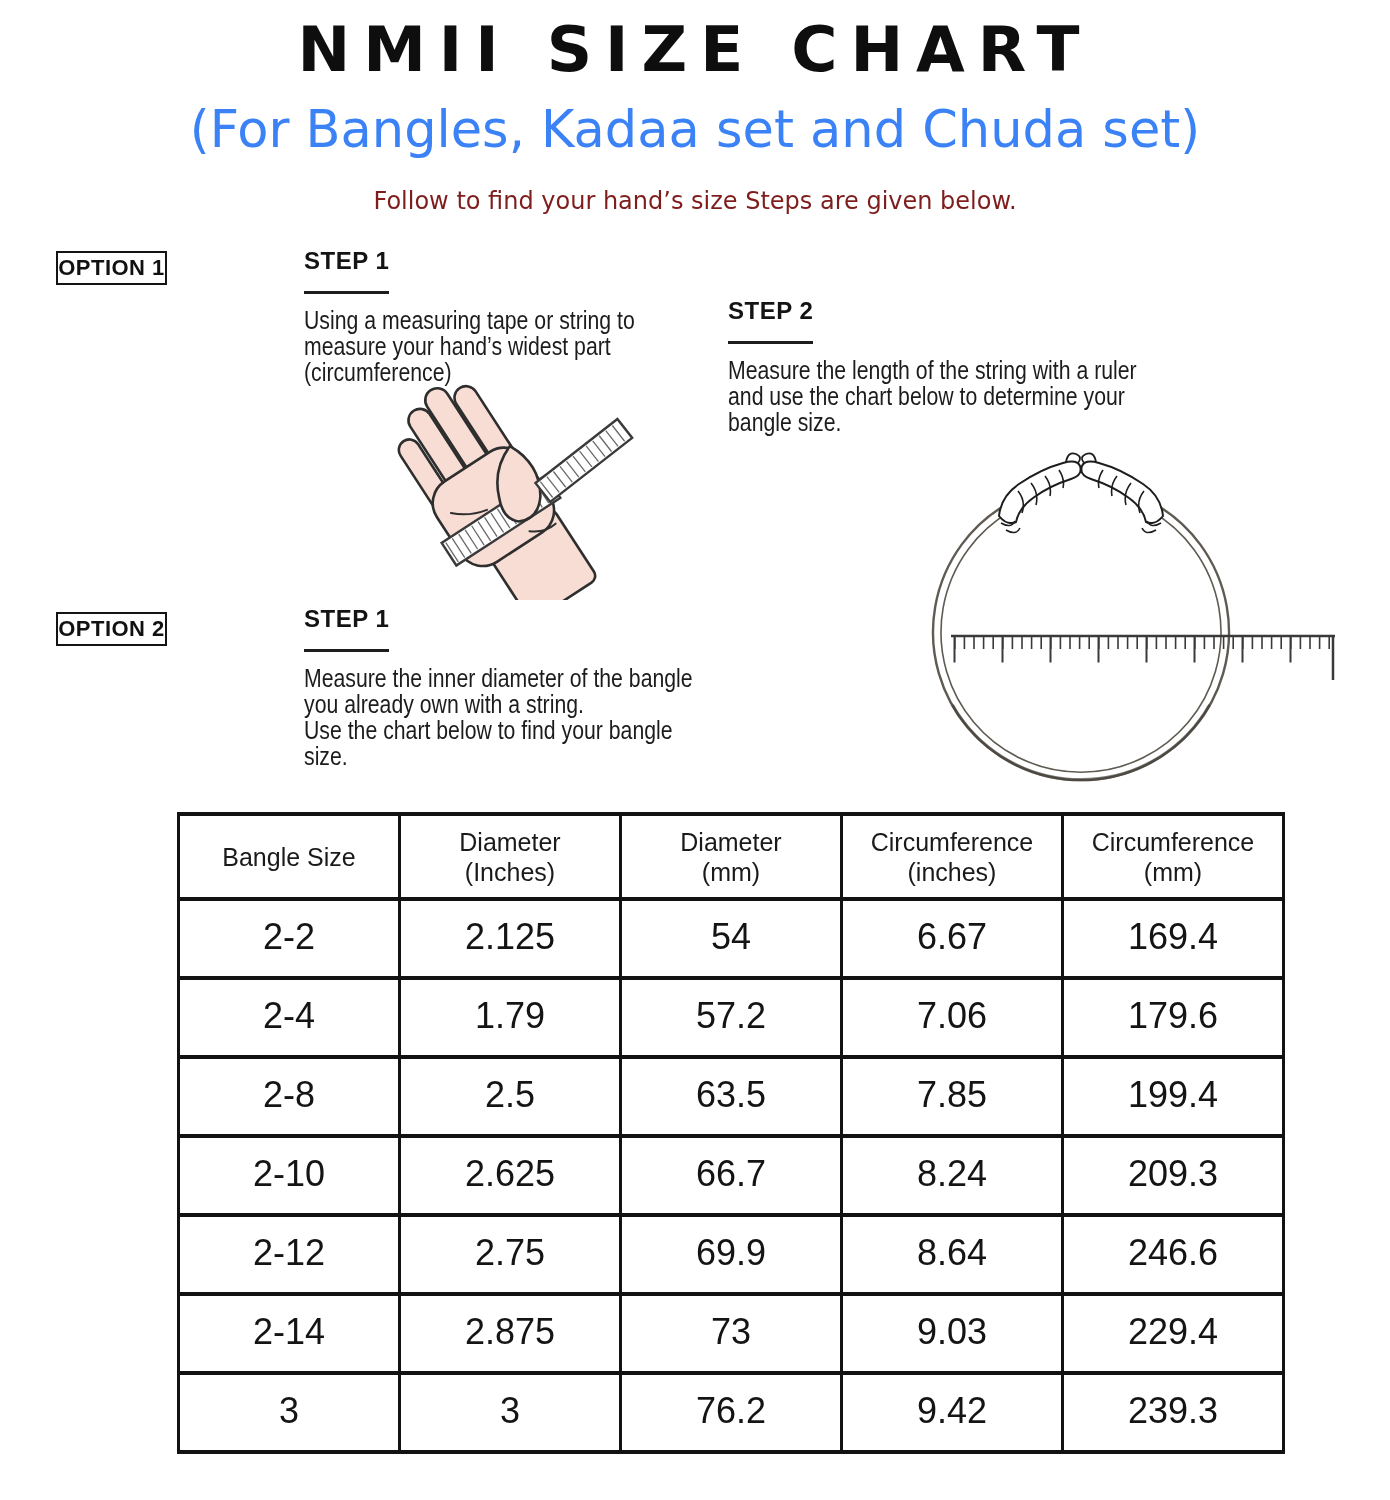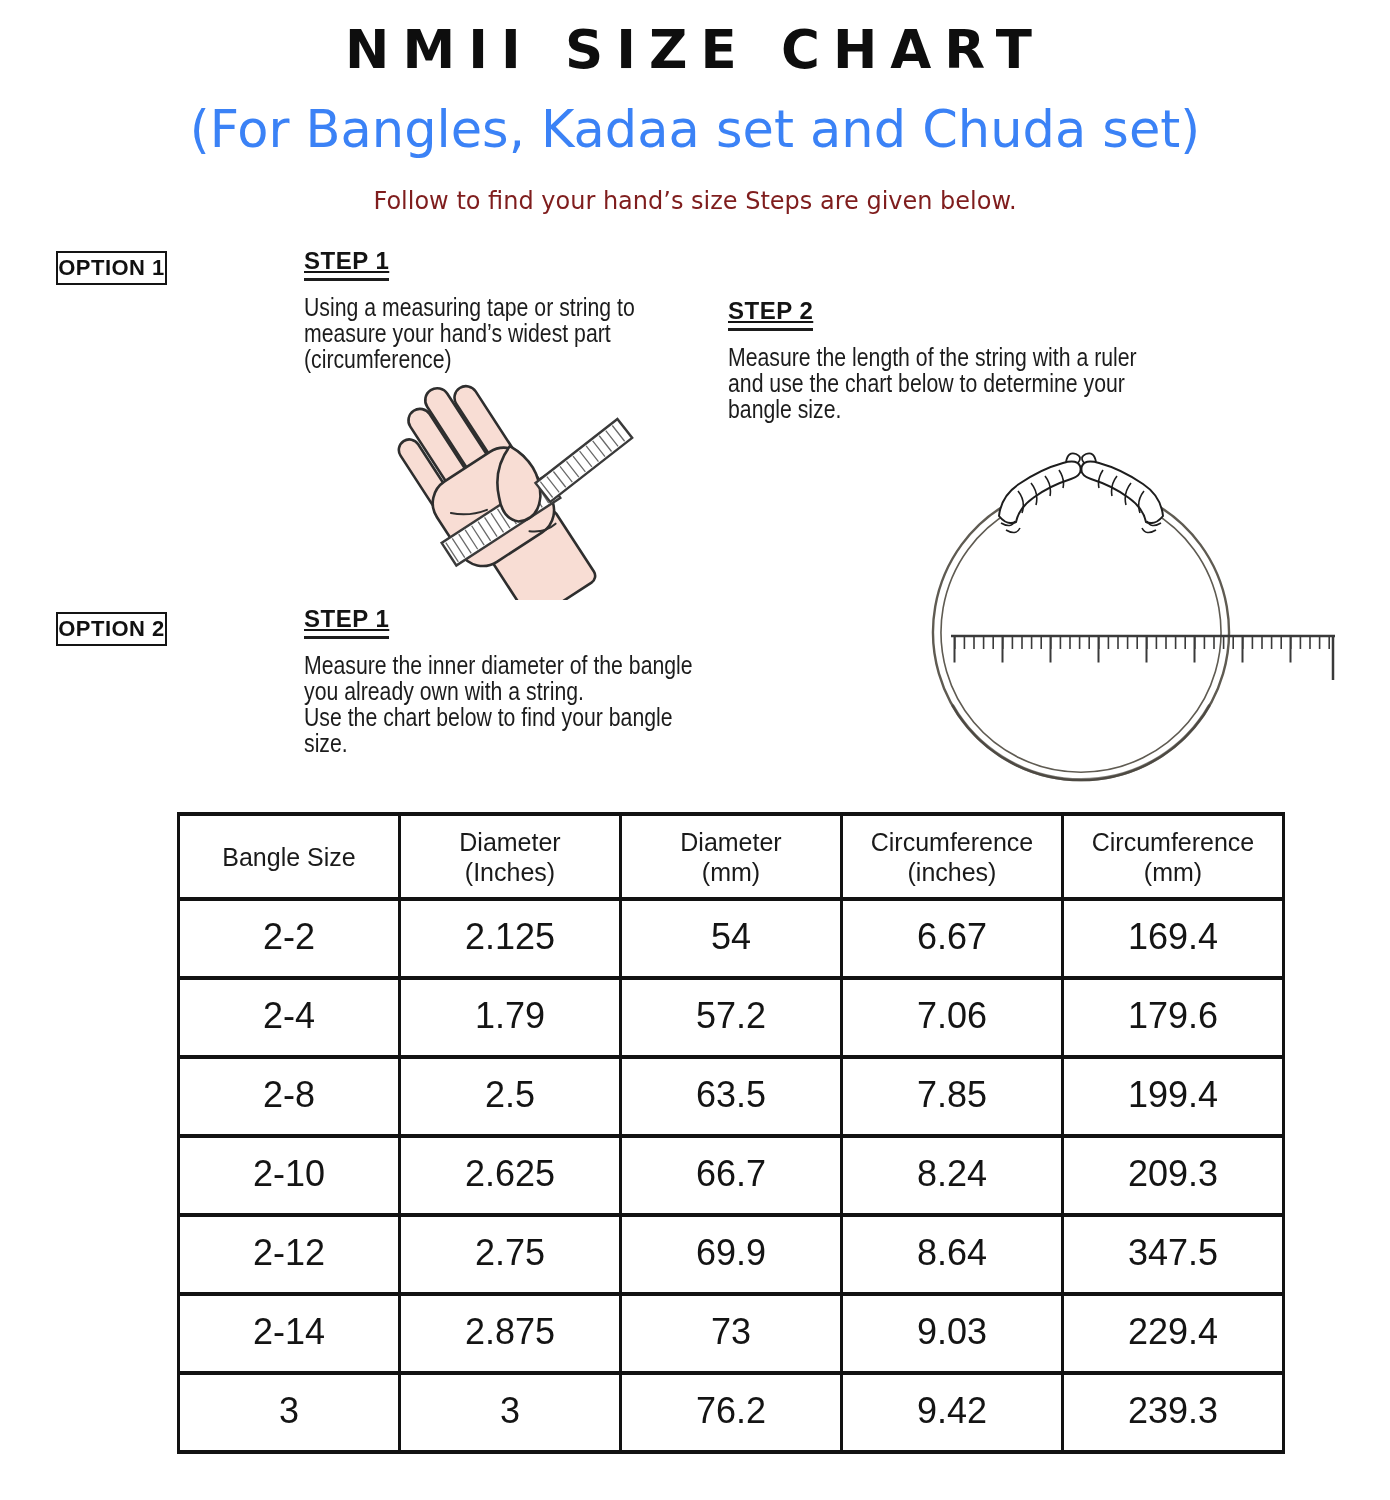--- a/index.html
+++ b/index.html
@@ -2,21 +2,21 @@
 <html><head>
 <meta charset="utf-8">
 <style>
   html,body { margin:0; padding:0; background:#ffffff; }
   .page {
     position:relative; width:1390px; height:1500px; background:#ffffff;
     font-family:"Liberation Sans", sans-serif; color:#161616; overflow:hidden;
   }
   .title {
     position:absolute; top:0; left:0; width:100%; margin:0; text-align:center;
-    font-family:"DejaVu Sans", sans-serif; font-weight:700; font-size:53px;
+    font-family:"DejaVu Sans", sans-serif; font-weight:700; font-size:63px;
     line-height:100px; letter-spacing:13px; color:#0e0e0e; white-space:nowrap;
   }
   .subtitle {
     position:absolute; top:98px; left:0; width:100%; text-align:center;
     font-family:"DejaVu Sans", sans-serif; font-size:51px; line-height:64px; color:#3b82f6;
   }
   .instruction {
     position:absolute; top:178px; left:0; width:100%; text-align:center;
     font-family:"DejaVu Sans", sans-serif; font-size:24px; line-height:46px; color:#7f1d1d;
   }
@@ -26,21 +26,21 @@
     line-height:29px; letter-spacing:0.5px; color:#111;
   }
   .o1 { top:251px; }
   .o2 { top:612px; }
   .step { position:absolute; }
   .s-o1s1 { left:304px; top:247px; }
   .s-o1s2 { left:728px; top:297px; }
   .s-o2s1 { left:304px; top:605px; }
   .step-heading {
     display:inline-block; font-weight:700; font-size:24px; letter-spacing:0.5px;
-    padding-bottom:3px; border-bottom:3.5px solid #1d1d1d; color:#141414;text-decoration:underline;
+    padding-bottom:16px; border-bottom:3.5px solid #1d1d1d; color:#141414;
   }
   .step-lines {
     margin-top:13px; font-size:25px; line-height:26px; color:#1c1c1c;
     transform:scaleX(0.85); transform-origin:0 0; white-space:nowrap;
   }
   .illu { position:absolute; }
   .hand-illu { left:346px; top:358px; }
   .bangle-illu { left:923px; top:446px; }
   table.size-table {
     position:absolute; left:177px; top:812px; width:1108px;
@@ -184,21 +184,21 @@
           <td>2.625</td>
           <td>66.7</td>
           <td>8.24</td>
           <td>209.3</td>
         </tr>
         <tr>
           <td>2-12</td>
           <td>2.75</td>
           <td>69.9</td>
           <td>8.64</td>
-          <td>347.5</td>
+          <td>246.6</td>
         </tr>
         <tr>
           <td>2-14</td>
           <td>2.875</td>
           <td>73</td>
           <td>9.03</td>
           <td>229.4</td>
         </tr>
         <tr>
           <td>3</td>

